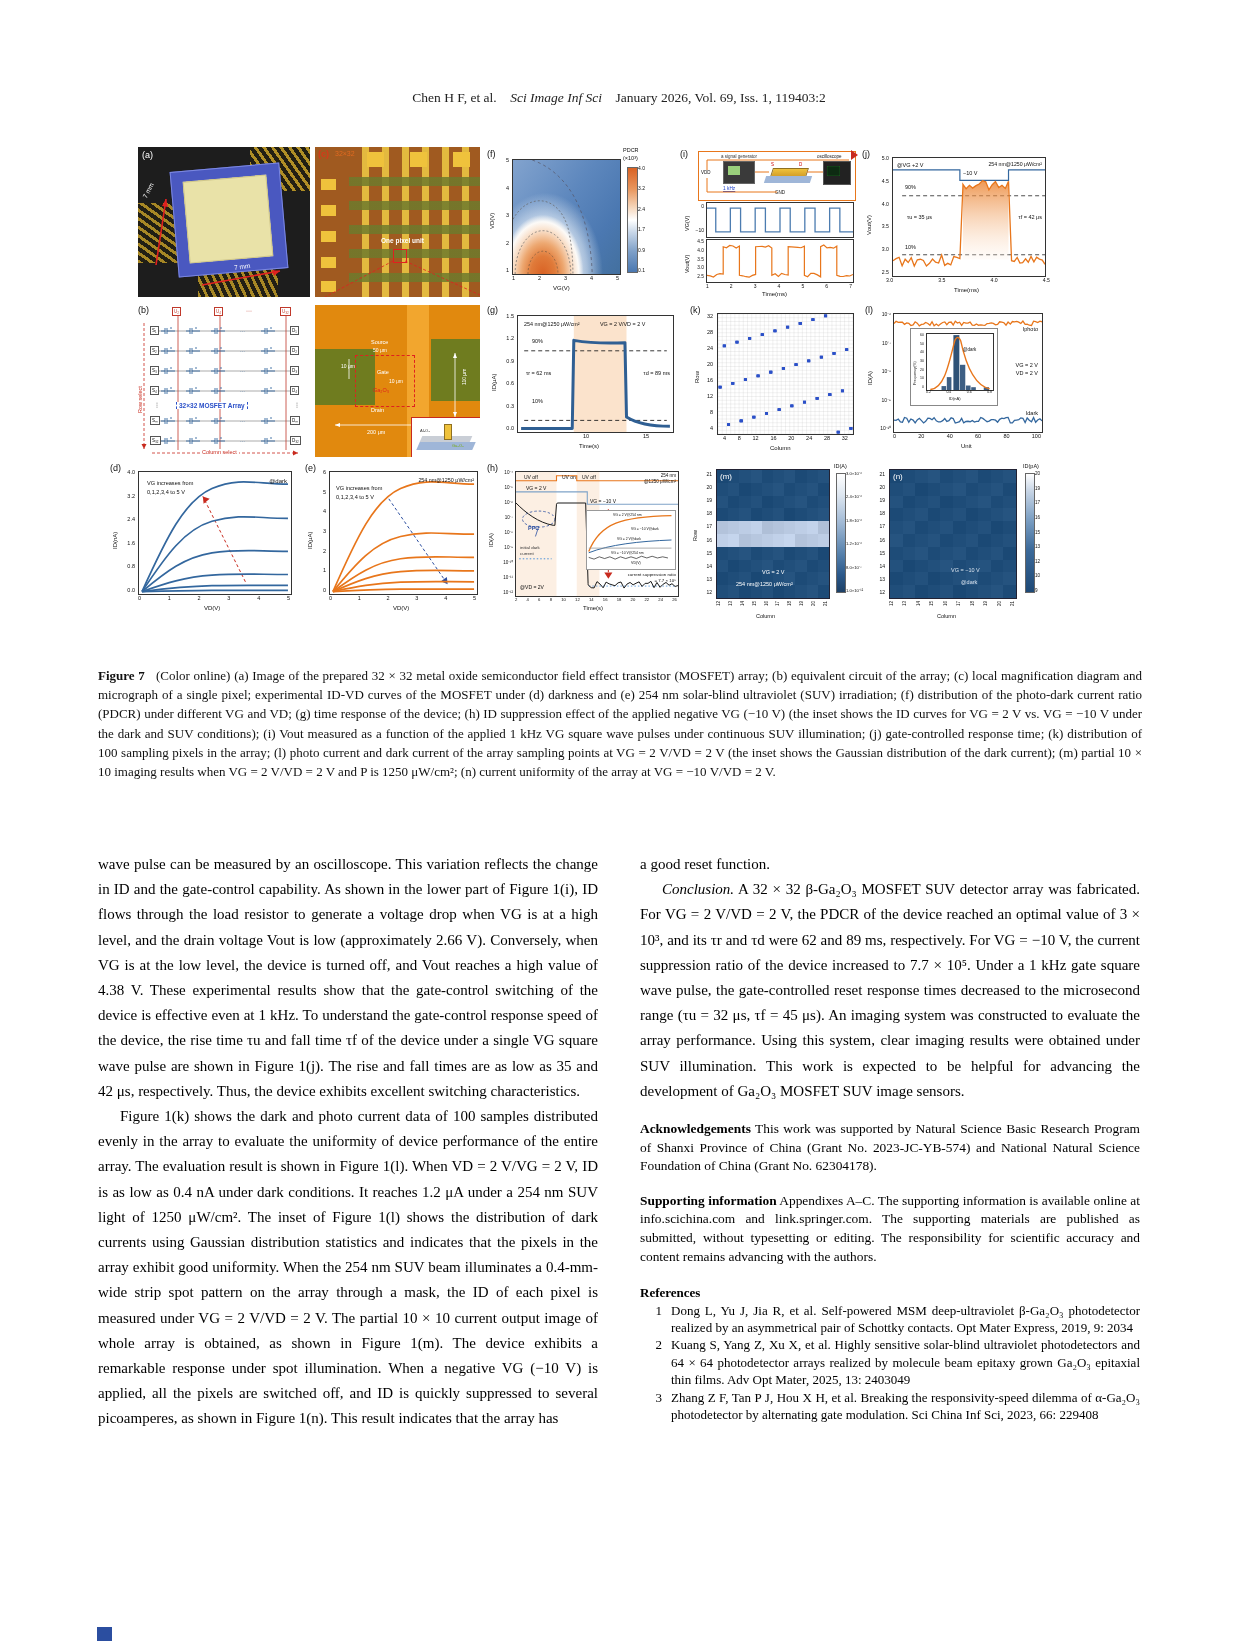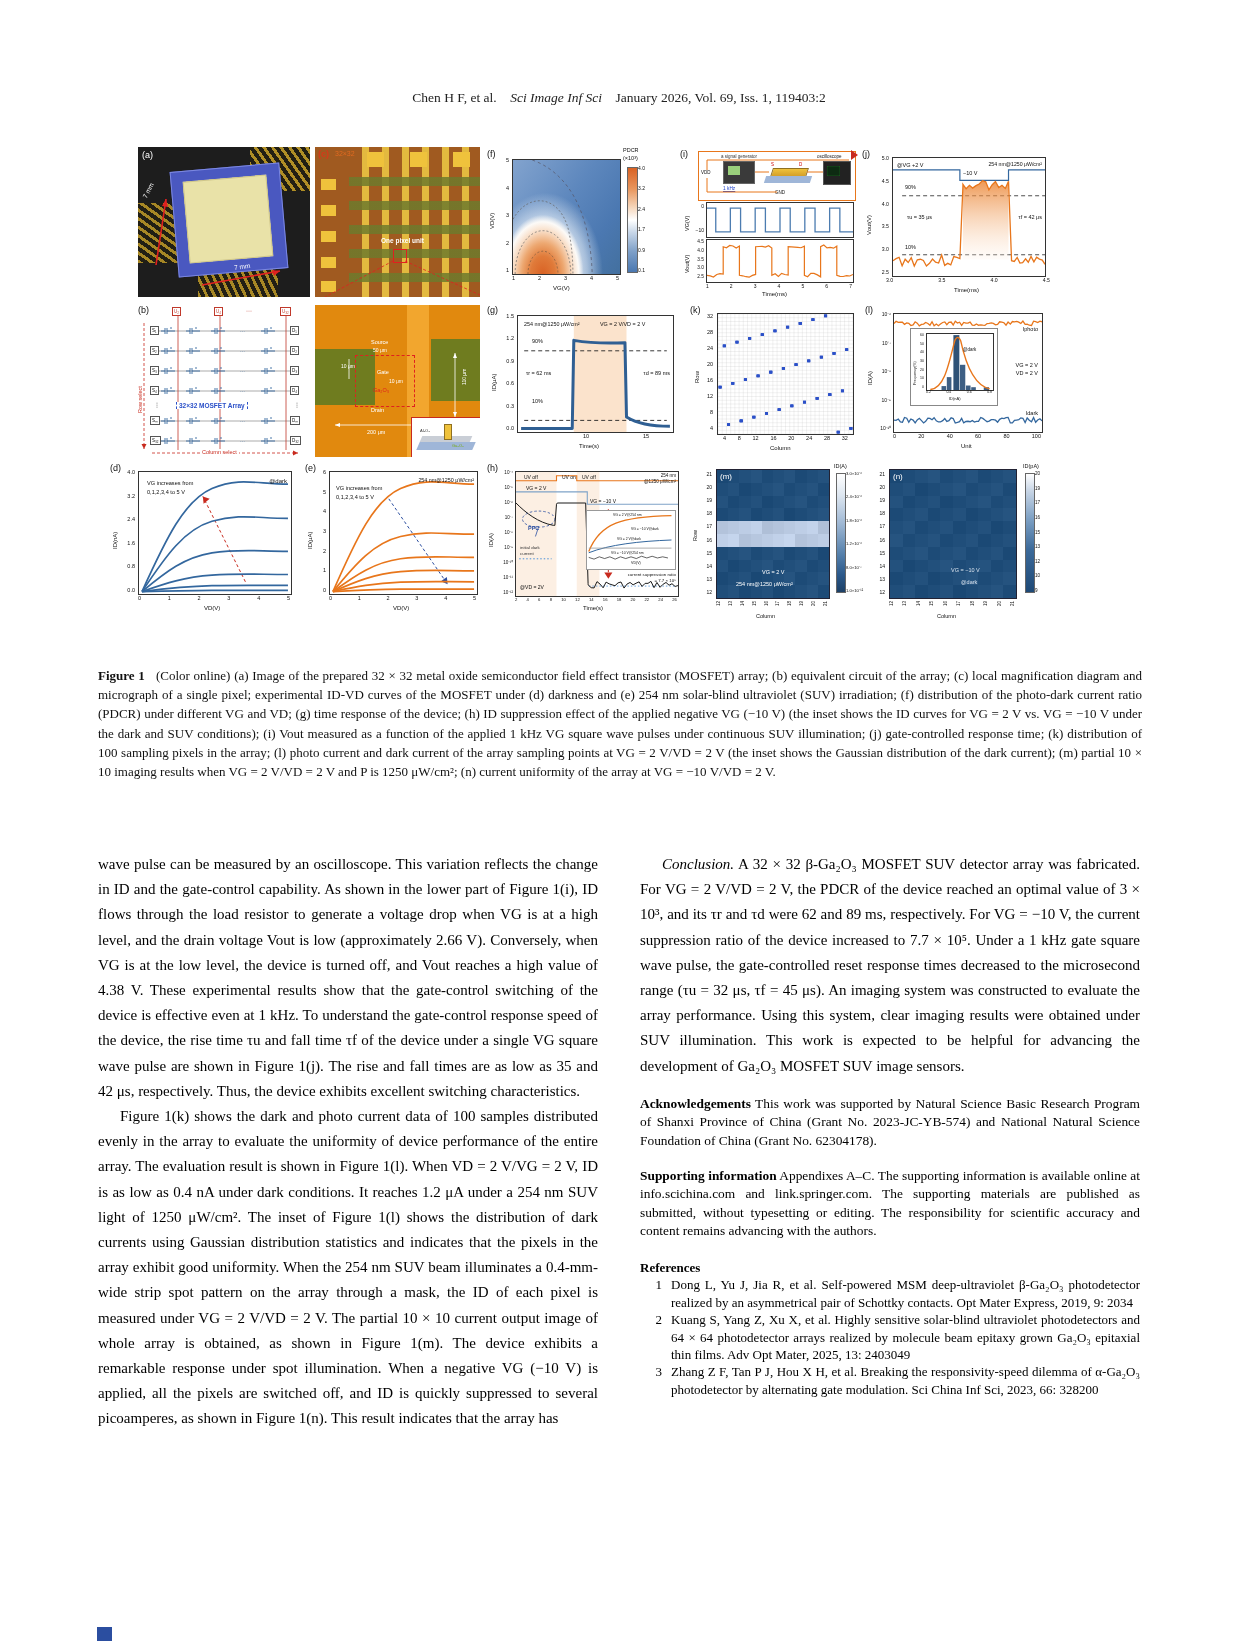--- a/index.html
+++ b/index.html
@@ -1064,44 +1064,45 @@
           <span>13</span>
           <span>12</span>
           <span>10</span>
           <span>9</span>
         </div>
     </div>
 
   </div>
 
   <div class="caption">
-    <span class="capb">Figure 1</span>&nbsp;&nbsp;
+    <span class="capb">Figure 7</span>&nbsp;&nbsp;
     <span>(Color online) (a) Image of the prepared 32 × 32 metal oxide semiconductor field effect transistor (MOSFET) array; (b) equivalent circuit of the array; (c) local magnification diagram and micrograph of a single pixel; experimental ID-VD curves of the MOSFET under (d) darkness and (e) 254 nm solar-blind ultraviolet (SUV) irradiation; (f) distribution of the photo-dark current ratio (PDCR) under different VG and VD; (g) time response of the device; (h) ID suppression effect of the applied negative VG (−10 V) (the inset shows the ID curves for VG = 2 V vs. VG = −10 V under the dark and SUV conditions); (i) Vout measured as a function of the applied 1 kHz VG square wave pulses under continuous SUV illumination; (j) gate-controlled response time; (k) distribution of 100 sampling pixels in the array; (l) photo current and dark current of the array sampling points at VG = 2 V/VD = 2 V (the inset shows the Gaussian distribution of the dark current); (m) partial 10 × 10 imaging results when VG = 2 V/VD = 2 V and P is 1250 μW/cm²; (n) current uniformity of the array at VG = −10 V/VD = 2 V.</span>
   </div>
 
   <div class="col colL">
     <p style="margin:0;">wave pulse can be measured by an oscilloscope. This variation reflects the change in ID and the gate-control capability. As shown in the lower part of Figure 1(i), ID flows through the load resistor to generate a voltage drop when VG is at a high level, and the drain voltage Vout is low (approximately 2.66 V). Conversely, when VG is at the low level, the device is turned off, and Vout reaches a high value of 4.38 V. These experimental results show that the gate-control switching of the device is effective even at 1 kHz. To understand the gate-control response speed of the device, the rise time τu and fall time τf of the device under a single VG square wave pulse are shown in Figure 1(j). The rise and fall times are as low as 35 and 42 μs, respectively. Thus, the device exhibits excellent switching characteristics.</p>
     <p class="indent" style="margin:0;">Figure 1(k) shows the dark and photo current data of 100 samples distributed evenly in the array to evaluate the uniformity of device performance of the entire array. The evaluation result is shown in Figure 1(l). When VD = 2 V/VG = 2 V, ID is as low as 0.4 nA under dark conditions. It reaches 1.2 μA under a 254 nm SUV light of 1250 μW/cm². The inset of Figure 1(l) shows the distribution of dark currents using Gaussian distribution statistics and indicates that the pixels in the array exhibit good uniformity. When the 254 nm SUV beam illuminates a 0.4-mm-wide strip spot pattern on the array through a mask, the ID of each pixel is measured under VG = 2 V/VD = 2 V. The partial 10 × 10 current output image of whole array is obtained, as shown in Figure 1(m). The device exhibits a remarkable response under spot illumination. When a negative VG (−10 V) is applied, all the pixels are switched off, and ID is quickly suppressed to several picoamperes, as shown in Figure 1(n). This result indicates that the array has</p>
   </div>
 
   <div class="col colR">
+    <p style="margin:0;">a good reset function.</p>
     <p class="indent" style="margin:0;"><span class="ital">Conclusion.</span><span> A 32 × 32 β-Ga₂O₃ MOSFET SUV detector array was fabricated. For VG = 2 V/VD = 2 V, the PDCR of the device reached an optimal value of 3 × 10³, and its τr and τd were 62 and 89 ms, respectively. For VG = −10 V, the current suppression ratio of the device increased to 7.7 × 10⁵. Under a 1 kHz gate square wave pulse, the gate-controlled reset response times decreased to the microsecond range (τu = 32 μs, τf = 45 μs). An imaging system was constructed to evaluate the array performance. Using this system, clear imaging results were obtained under SUV illumination. This work is expected to be helpful for advancing the development of Ga₂O₃ MOSFET SUV image sensors.</span></p>
     <p class="smallblk" style="margin-bottom:4px;"><span class="bold">Acknowledgements</span><span>  This work was supported by Natural Science Basic Research Program of Shanxi Province of China (Grant No. 2023-JC-YB-574) and National Natural Science Foundation of China (Grant No. 62304178).</span></p>
     <p class="smallblk" style="margin-bottom:0;"><span class="bold">Supporting information</span><span>  Appendixes A–C.  The supporting information is available online at info.scichina.com and link.springer.com. The supporting materials are published as submitted, without typesetting or editing. The responsibility for scientific accuracy and content remains advancing with the authors.</span></p>
     <div class="refs">
       <div class="bold">References</div>
       <div class="refitem">
         <span class="refnum">1</span>
         <span>Dong L, Yu J, Jia R, et al. Self-powered MSM deep-ultraviolet β-Ga₂O₃ photodetector realized by an asymmetrical pair of Schottky contacts. Opt Mater Express, 2019, 9: 2034</span>
       </div>
       <div class="refitem">
         <span class="refnum">2</span>
         <span>Kuang S, Yang Z, Xu X, et al. Highly sensitive solar-blind ultraviolet photodetectors and 64 × 64 photodetector arrays realized by molecule beam epitaxy grown Ga₂O₃ epitaxial thin films. Adv Opt Mater, 2025, 13: 2403049</span>
       </div>
       <div class="refitem">
         <span class="refnum">3</span>
-        <span>Zhang Z F, Tan P J, Hou X H, et al. Breaking the responsivity-speed dilemma of α-Ga₂O₃ photodetector by alternating gate modulation. Sci China Inf Sci, 2023, 66: 328200</span>
+        <span>Zhang Z F, Tan P J, Hou X H, et al. Breaking the responsivity-speed dilemma of α-Ga₂O₃ photodetector by alternating gate modulation. Sci China Inf Sci, 2023, 66: 229408</span>
       </div>
     </div>
   </div>
 
   <div class="footmark"></div>
 </div>
 
 </body></html>

